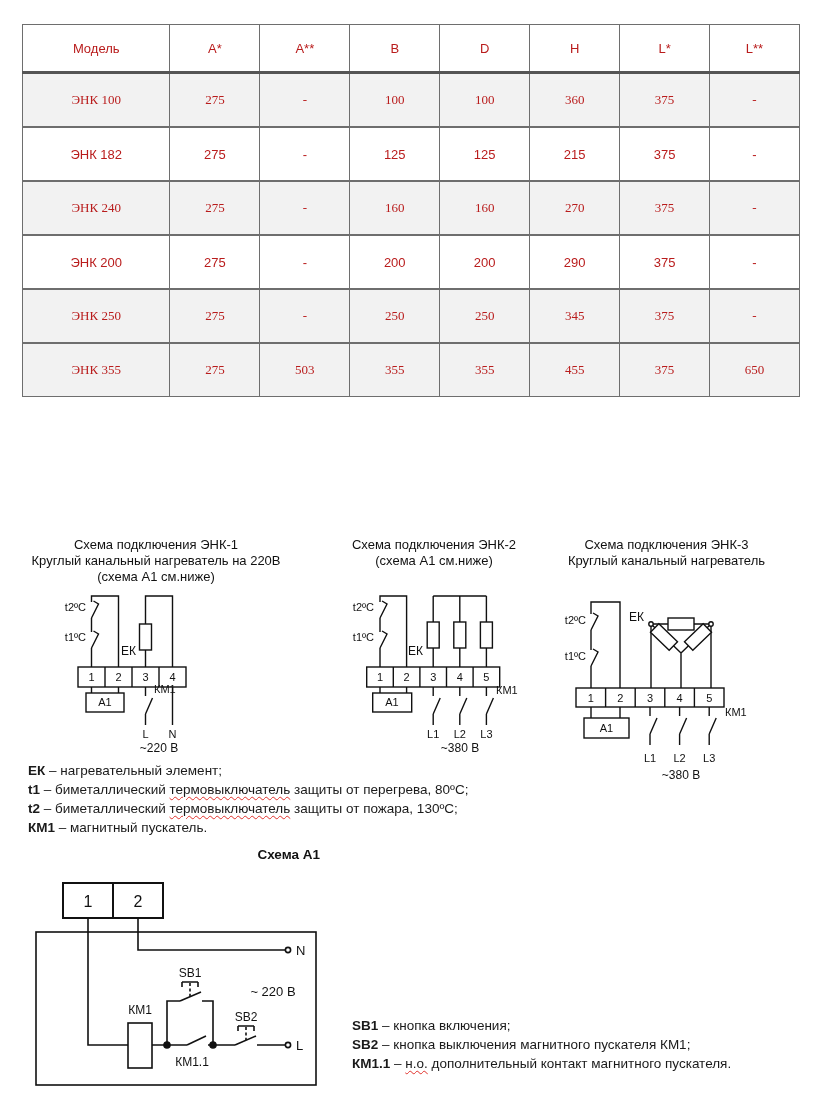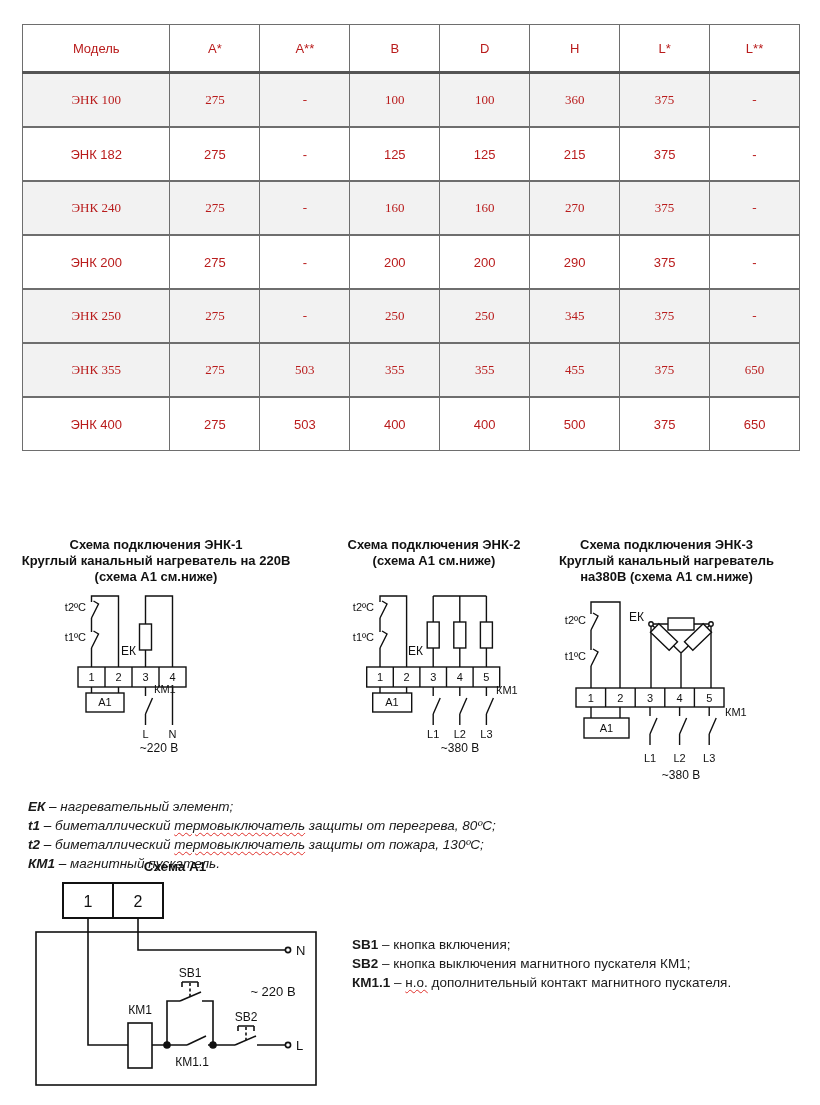--- a/index.html
+++ b/index.html
@@ -14,41 +14,41 @@
   table.dims th{height:46px;}
   table.dims td{height:52px;}
   table.dims thead tr{border-bottom:3px solid #555;}
   table.dims tbody tr{border-top:2px solid #6e6e6e;}
   table.dims tbody tr.alt{background:#f2f2f2;font-family:Liberation Serif, serif;}
   table.dims .col-model{width:148px;}
   table.dims .col-v{width:90px;}
 
   
   .diagram{position:absolute;top:537px;}
-  .dtitle{font-size:13px;font-weight:bold;line-height:16px;text-align:center;color:#111;height:55px;}
+  .dtitle{font-size:13px;font-weight:normal;line-height:16px;text-align:center;color:#111;height:55px;}
   .diagram svg{display:block;}
   .circ{stroke:#111;fill:none;stroke-width:1.4px;}
   .circ2{stroke:#111;fill:none;stroke-width:1.6px;}
   .wfill{fill:#fff;}
   text.sv{font-family:"Liberation Sans","DejaVu Sans",sans-serif;font-size:11px;fill:#111;stroke:none;}
   text.svs{font-family:"Liberation Sans","DejaVu Sans",sans-serif;font-size:12px;fill:#111;stroke:none;}
   text.svb{font-family:"Liberation Sans","DejaVu Sans",sans-serif;font-size:16px;fill:#111;stroke:none;}
 
   
   .legend{position:absolute;font-size:13.5px;color:#1a1a1a;}
   .legend div{line-height:19px;white-space:nowrap;}
   .legend b{font-weight:bold;}
-  .legend1{left:28px;top:797px;font-style:italic;}
-  .legend2{left:352px;top:935px;}
+  .legend1{left:28px;top:761px;}
+  .legend2{left:352px;top:1016px;}
   .sp{text-decoration-line:underline;text-decoration-style:wavy;text-decoration-color:#e0312b;
       text-decoration-thickness:1px;text-underline-offset:2px;}
 
   
-  .a1-title{position:absolute;left:30px;top:847px;width:290px;text-align:center;
-            font-size:13.5px;font-weight:bold;color:#111;margin-top:12px;}
+  .a1-title{position:absolute;left:30px;top:847px;width:290px;text-align:right;
+            font-size:13.5px;font-weight:bold;color:#111;}
   .a1-svg{position:absolute;left:30px;top:873px;}
   .dash-stem{stroke-dasharray:3,2.4;}
 </style>
 </head>
 <body>
 
 <div class="page">
 
   <table class="dims">
     <thead>
@@ -114,30 +114,20 @@
           <td>375</td>
           <td>-</td>
         </tr>
         <tr class="alt">
           <td>ЭНК 355</td>
           <td>275</td>
           <td>503</td>
           <td>355</td>
           <td>355</td>
           <td>455</td>
-          <td>375</td>
-          <td>650</td>
-        </tr>
-        <tr>
-          <td>ЭНК 400</td>
-          <td>275</td>
-          <td>503</td>
-          <td>400</td>
-          <td>400</td>
-          <td>500</td>
           <td>375</td>
           <td>650</td>
         </tr>
       </tbody>
   </table>
 
   <section class="diagram" style="left:20px;width:272px;">
     <div class="dtitle">
       <div>Схема подключения ЭНК-1</div>
       <div>Круглый канальный нагреватель на 220В</div>
@@ -213,21 +203,20 @@
       <text class="sv" x="161.8" y="146" text-anchor="middle">L2</text>
       <text class="sv" x="188.4" y="146" text-anchor="middle">L3</text>
       <text class="svs" x="162" y="160" text-anchor="middle">~380 В</text>
     </svg>
   </section>
 
   <section class="diagram" style="left:544px;width:245px;">
     <div class="dtitle">
       <div>Схема подключения ЭНК-3</div>
       <div>Круглый канальный нагреватель</div>
-      <div>на380В (схема А1 см.ниже)</div>
     </div>
     <svg width="245" height="200" viewBox="0 0 245 200">
       <g class="circ">
         <path d="M47,96 V74 M47,58 V38 M47,22 V10 H76 V96"></path>
         <path d="M47,38 L54,24 L49,21"></path>
         <path d="M47,74 L54,60 L49,57"></path>
 
         <path d="M107,96 V32 M137,96 V61 M167,96 V32 M107,32 H167 M107,32 L137,61 M167,32 L137,61"></path>
         <rect class="wfill" x="124" y="26" width="26" height="12"></rect>
         <rect class="wfill" x="107" y="39" width="26" height="12" transform="rotate(44 120 45)"></rect>

